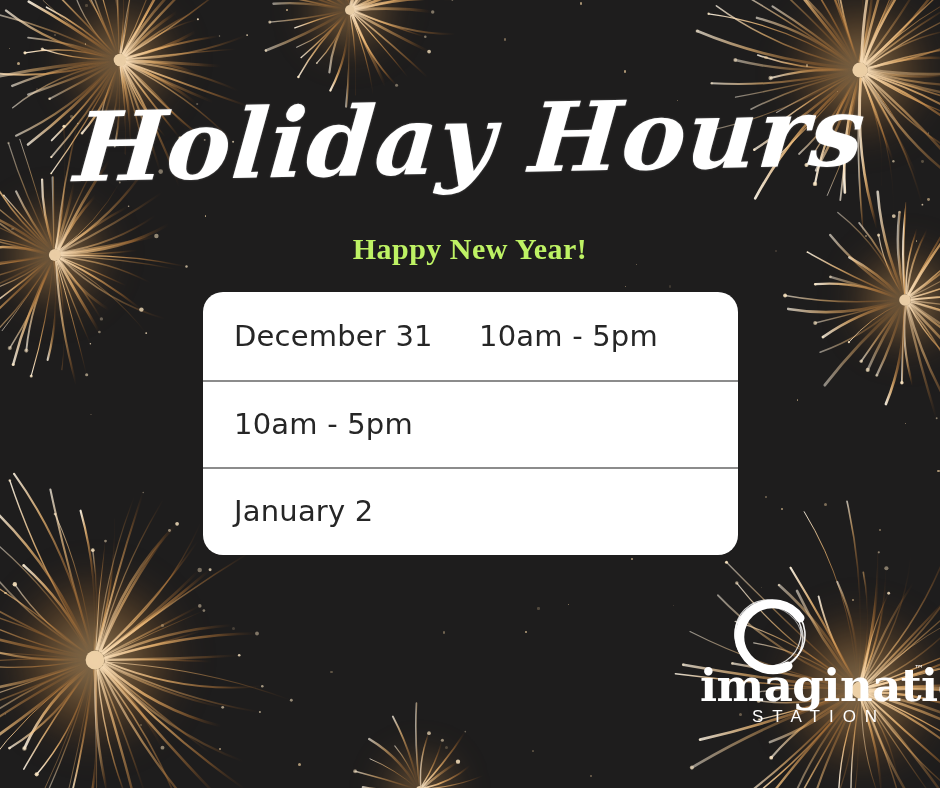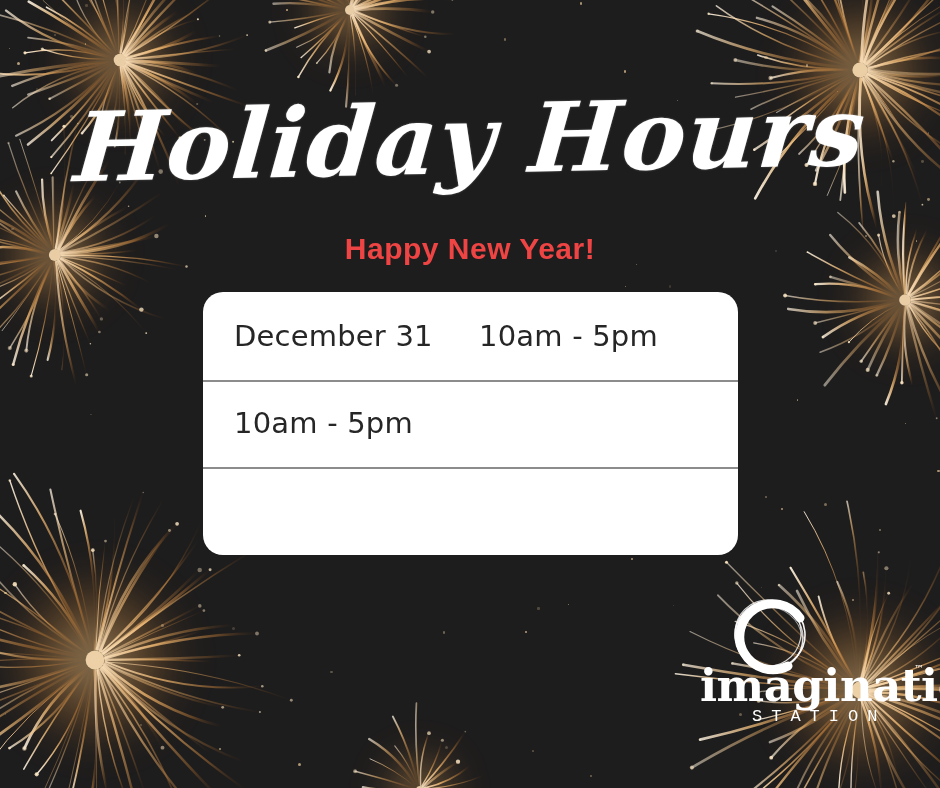--- a/index.html
+++ b/index.html
@@ -54,41 +54,40 @@
   #subtitle-wrap {
     position: absolute;
     left: 0;
     top: 232px;
     width: 940px;
     text-align: center;
     z-index: 30;
   }
   #subtitle {
     display: inline-block;
-    font-family: Liberation Sans, sans-serif;
+    font-family: Liberation Serif, serif;
     font-weight: 700;
     font-size: 30px;
     letter-spacing: 0.5px;
-    color: #ef4444;
+    color: #bef264;
   }
 
   
   #hours-card {
     position: absolute;
     left: 203px;
     top: 292px;
     width: 535px;
     height: 263px;
     background: #ffffff;
     border-radius: 20px;
     z-index: 40;
     display: flex;
     flex-direction: column;
     overflow: hidden;
-    justify-content: flex-end;
   }
   .hours-row {
     flex: 1 1 0;
     display: flex;
     align-items: center;
     position: relative;
     padding: 0 0 0 31px;
     box-sizing: border-box;
   }
   .hours-row + .hours-row::before {
@@ -156,21 +155,21 @@
     color: #ffffff;
     font-family: "DejaVu Sans", sans-serif;
     font-size: 10px;
     line-height: 10px;
   }
   #logo-station {
     position: absolute;
     left: 52px;
     top: 120px;
     color: #ffffff;
-    font-family: Liberation Mono, monospace;
+    font-family: Liberation Sans, sans-serif;
     font-weight: 400;
     font-size: 17px;
     line-height: 17px;
     letter-spacing: 9px;
     white-space: nowrap;
   }
 </style>
 </head>
 <body>
 
@@ -1029,20 +1028,21 @@
 
   <div id="hours-card">
       <div class="hours-row">
         <div class="cell-day">December 31</div>
         <div class="cell-hours">10am - 5pm</div>
       </div>
       <div class="hours-row">
         <div class="cell-hours">10am - 5pm</div>
       </div>
       <div class="hours-row">
+        <div class="cell-day">January 2</div>
       </div>
     </div>
 
   <div id="logo">
     <div id="logo-mark"><svg width="96" height="96" viewBox="0 0 96 96">
           <ellipse cx="48" cy="47" rx="35" ry="34" fill="none" stroke="#ffffff" stroke-width="1.6" opacity="0.95" transform="rotate(-6 48 47)"></ellipse>
           <ellipse cx="46" cy="45" rx="33" ry="33" fill="none" stroke="#ffffff" stroke-width="1.2" opacity="0.8" transform="rotate(12 46 45)"></ellipse>
           <ellipse cx="50" cy="49" rx="31" ry="32" fill="none" stroke="#ffffff" stroke-width="1.1" opacity="0.7" transform="rotate(-20 50 49)"></ellipse>
           <ellipse cx="47" cy="50" rx="34" ry="31" fill="none" stroke="#ffffff" stroke-width="1" opacity="0.6" transform="rotate(30 47 50)"></ellipse>
           <ellipse cx="49" cy="46" rx="30" ry="34" fill="none" stroke="#ffffff" stroke-width="0.9" opacity="0.5" transform="rotate(-40 49 46)"></ellipse>

